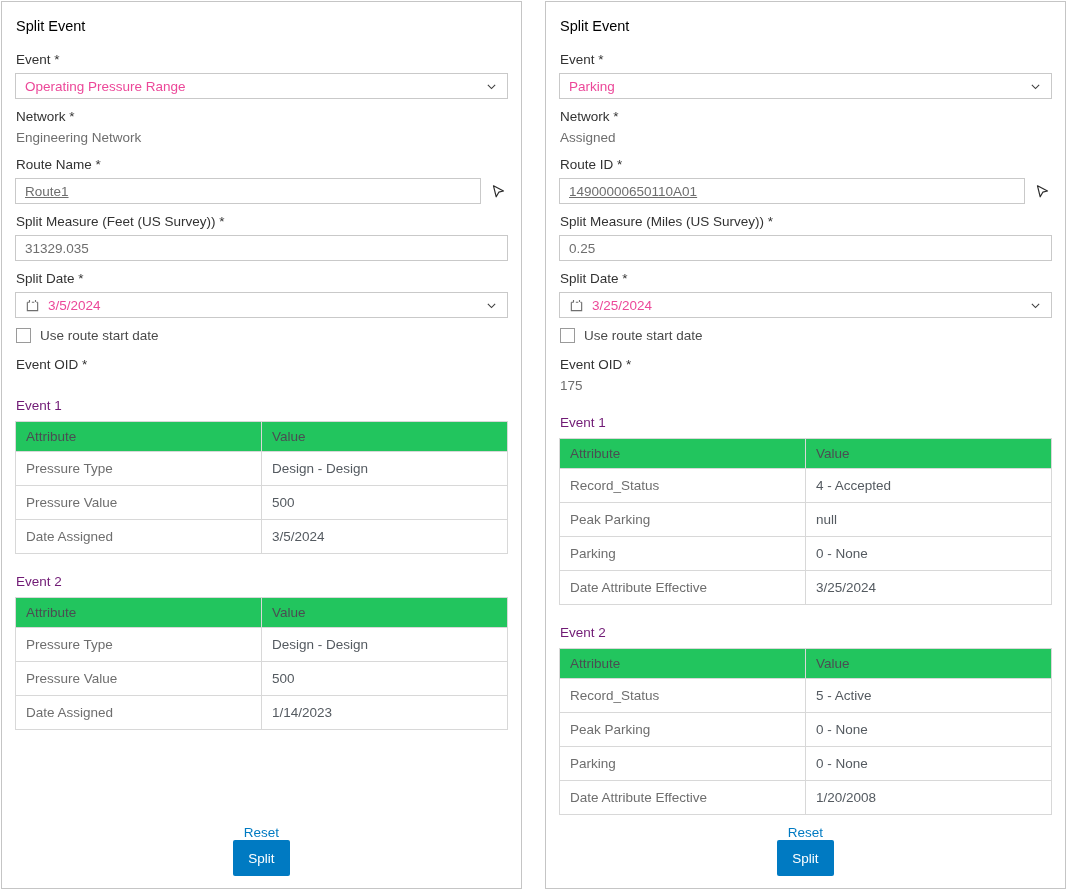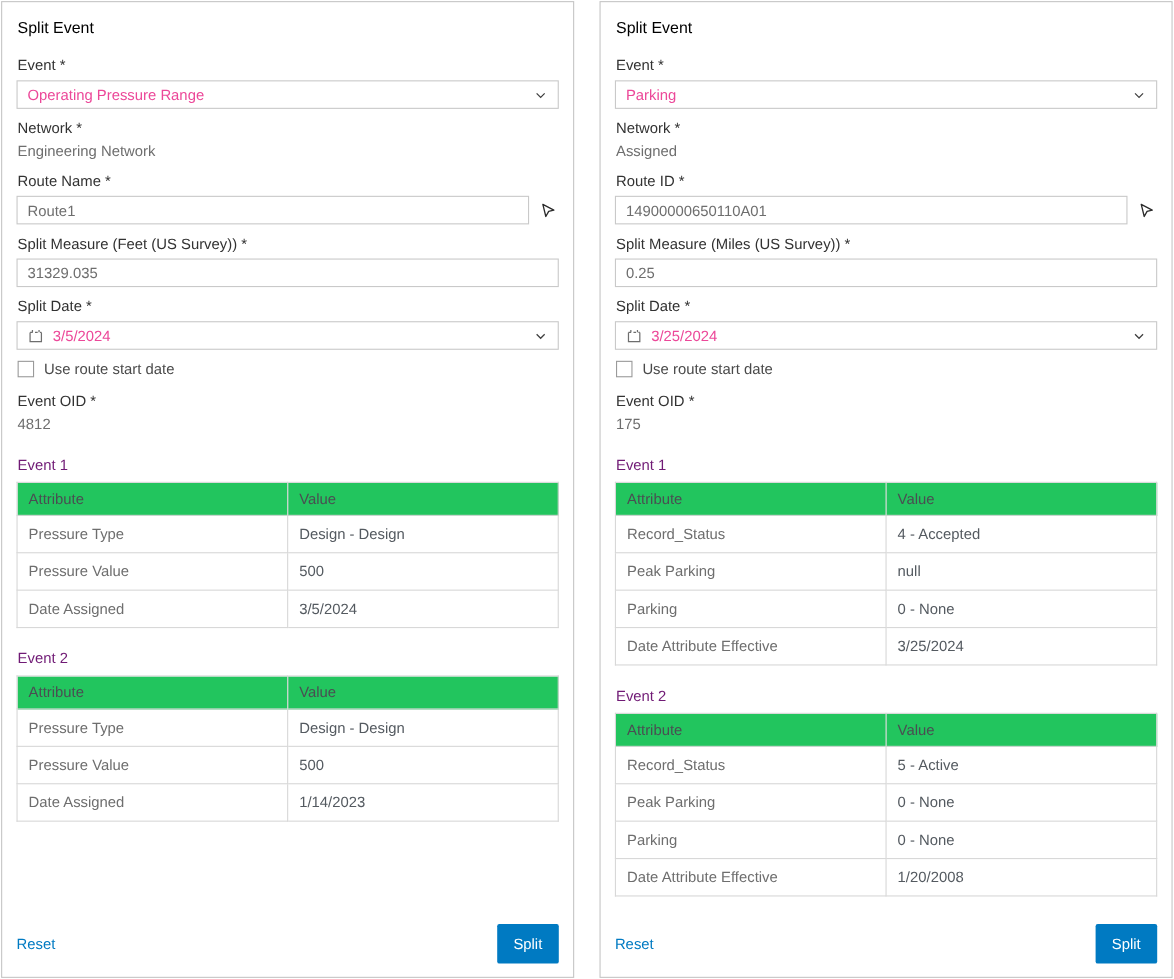--- a/index.html
+++ b/index.html
@@ -28,37 +28,37 @@
     color: #ec4899; cursor: pointer;
   }
   .select-box .grow, .date-combo .grow { flex: 1 1 auto; overflow: hidden; white-space: nowrap; }
   .icon { flex: 0 0 auto; display: inline-flex; align-items: center; justify-content: center; }
 
   .text-input {
     width: 100%; height: 26px; border: 1px solid #c9c9c9; background: #fff;
     padding: 0 9px; font: inherit; font-size: 13.5px; color: #6e6e6e; outline: none;
   }
   .route-row { display: flex; align-items: center; gap: 7px; }
-  .route-row .text-input { flex: 1 1 auto; }
+  .route-row .text-input { flex: 1 1 auto; text-decoration: underline; }
   .route-picker { flex: 0 0 auto; width: 20px; height: 20px; display: flex; align-items: center; justify-content: center; cursor: pointer; }
 
   .date-combo .cal { margin-right: 8px; }
 
   .checkbox-row { display: flex; align-items: flex-start; gap: 9px; margin: 10px 0 4px 1px; color: #4a4a4a; }
   .checkbox { width: 15px; height: 15px; border: 1px solid #9a9a9a; background: #fff; cursor: pointer; }
 
   .section-heading { color: #701a75; margin: 20px 0 8px 1px; }
   table { width: 100%; border-collapse: collapse; table-layout: fixed; }
   th, td { border: 1px solid #d8d8d8; text-align: left; font-weight: normal; font-size: 13.5px; }
   th { background: #22c55e; color: #4a4e52; padding: 7px 10px; }
   td { padding: 9px 10px; }
   td.attr { color: #6e6e6e; }
   td.val  { color: #545a60; }
 
-  .footer { margin-top: auto; display: flex; justify-content: space-between; align-items: center; padding-top: 10px; }
+  .footer { margin-top: auto; display: flex; justify-content: space-between; align-items: center; padding-top: 10px; flex-direction: column; }
   .reset-link { color: #007ac2; text-decoration: none; cursor: pointer; font-size: 13.5px; }
   .split-button {
     background: #007ac2; color: #ffffff; border: none; border-radius: 2px;
     font: inherit; font-size: 13.5px; padding: 5px 15px; height: 36px; cursor: pointer;
   }
   svg { display: block; }
 </style>
 </head>
 <body>
 
@@ -107,21 +107,20 @@
         </svg>
     </span>
   </div>
 
   <div class="checkbox-row">
     <span class="checkbox"></span>
     <span>Use route start date</span>
   </div>
 
   <div class="field-label">Event OID *</div>
-  <div class="static-value">4812</div>
 
   <div class="section-heading">Event 1</div>
   <table>
     <thead>
       <tr>
         <th>Attribute</th>
         <th>Value</th>
       </tr>
     </thead>
     <tbody>

